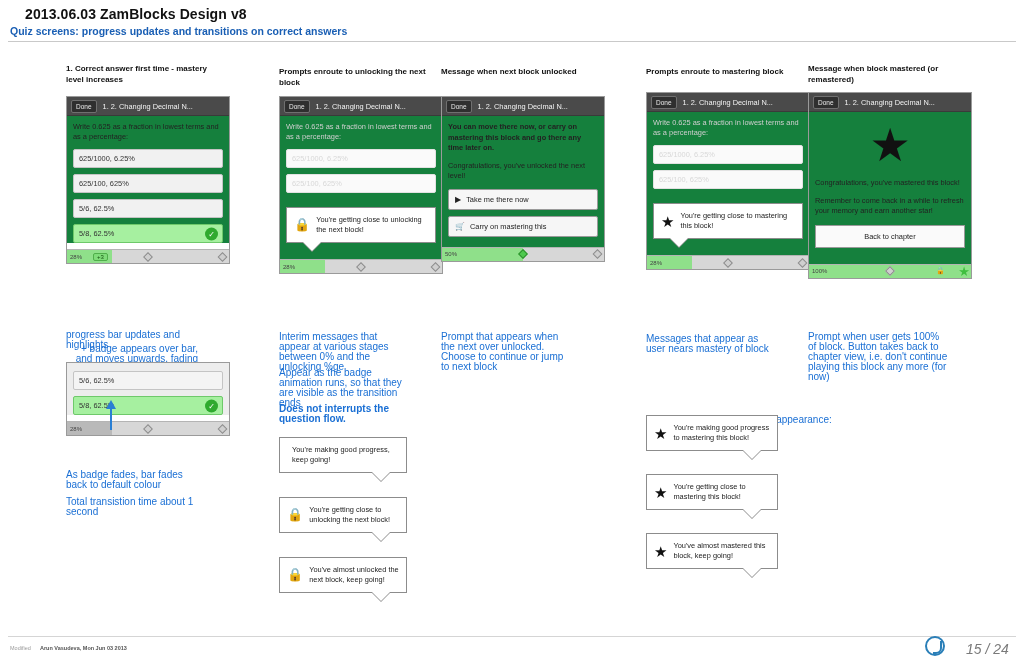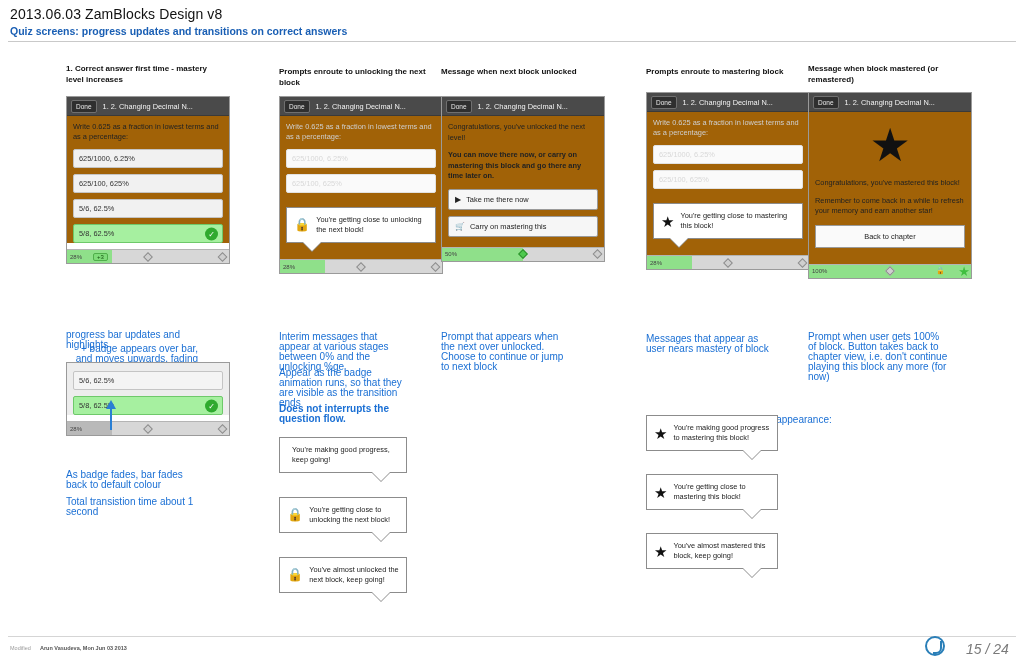--- a/index.html
+++ b/index.html
@@ -11,22 +11,22 @@
     color: #222;
     overflow: hidden;
   }
   #page {
     position: relative;
     width: 1024px; height: 660px;
     background: #fff;
   }
   
   .hdr-title {
-    position: absolute; left: 10px; top: 6px;
-    font-size: 14px; font-weight: normal; color: #111;
+    position: absolute; left: 25px; top: 6px;
+    font-size: 14px; font-weight: bold; color: #111;
     letter-spacing: 0.1px;
   }
   .hdr-sub {
     position: absolute; left: 10px; top: 25px;
     font-size: 10.5px; font-weight: bold; color: #1a5fb4;
   }
   .hdr-rule {
     position: absolute; left: 8px; top: 41px; width: 1008px; height: 1px;
     background: #c9c9c9;
   }
@@ -85,21 +85,21 @@
   .topbar .done {
     background: #2f2f2f; border: 1px solid #707070; color: #e9e9e9;
     font-size: 6.5px; padding: 1px 4px; border-radius: 2px;
     line-height: 9px;
   }
   .topbar .ttl {
     color: #f2f2f2; font-size: 7.4px; margin-left: 6px;
     white-space: nowrap; overflow: hidden;
   }
   .phone .body {
-    position: relative; background: #a16207; padding: 6px 6px 0 6px;
+    position: relative; background: #15803d; padding: 6px 6px 0 6px;
   }
   .qtext {
     font-size: 7.4px; line-height: 10px; color: #222; margin-bottom: 7px;
   }
   .qtext.faded { color: #cfcfcf; }
   .opt {
     border: 1px solid #c4c4c4; background: #f1f1f1;
     font-size: 7.4px; color: #333; padding: 4px 5px;
     margin-bottom: 6px; border-radius: 2px;
   }
@@ -322,22 +322,22 @@
   </div>
 
   <div class="col-title" style="left:441px; top:66px;">Message when next block unlocked</div>
 
   <div class="phone" style="left:441px; top:96px;">
     <div class="topbar">
       <span class="done">Done</span>
       <span class="ttl">1. 2. Changing Decimal N...</span>
     </div>
     <div class="body" style="padding-bottom:4px;">
+      <div class="modal-txt b">You can move there now, or carry on mastering this block and go there any time later on.</div>
       <div class="modal-txt">Congratulations, you've unlocked the next level!</div>
-      <div class="modal-txt b">You can move there now, or carry on mastering this block and go there any time later on.</div>
       <div class="mbtn">
         <span class="cart">▶</span>
         <span>Take me there now</span>
       </div>
       <div class="mbtn">
         <span class="cart">🛒</span>
         <span>Carry on mastering this</span>
       </div>
     </div>
     <div class="pbar">

